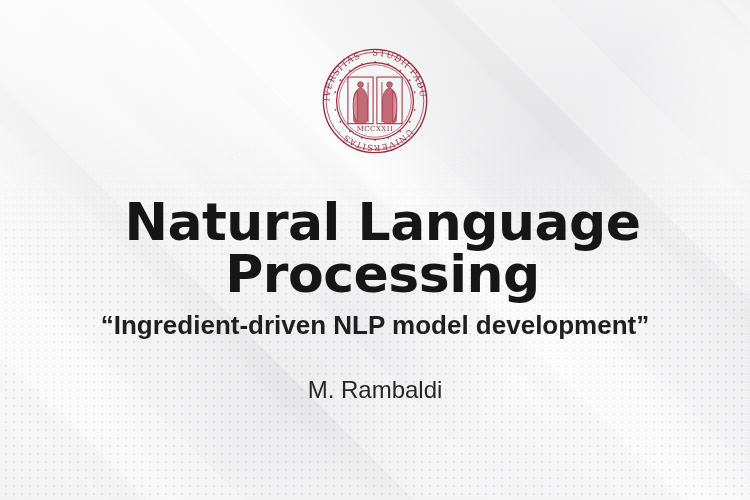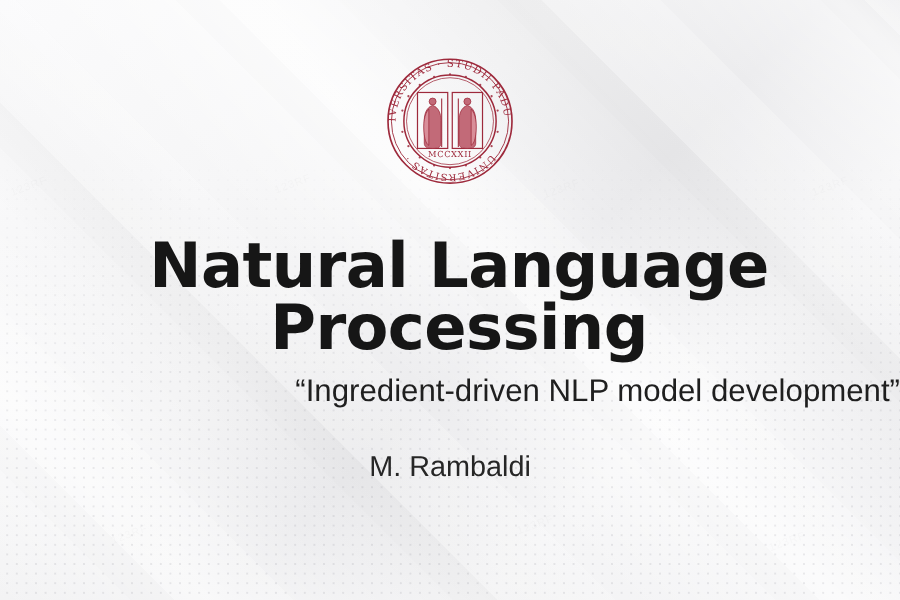--- a/index.html
+++ b/index.html
@@ -114,23 +114,23 @@
     color: #161616;
     line-height: 1;
     padding-left: 15px;
   }
 
   .subtitle {
     position: absolute;
     top: 312px;
     left: 0;
     right: 0;
-    text-align: right;
-    font-family: "Liberation Sans", sans-serif;
-    font-weight: 400;
+    text-align: center;
+    font-family: "Liberation Sans", sans-serif;
+    font-weight: 700;
     font-size: 26px;
     color: #1f1f1f;
     line-height: 1;
   }
 
   .author {
     position: absolute;
     top: 378px;
     left: 0;
     right: 0;

